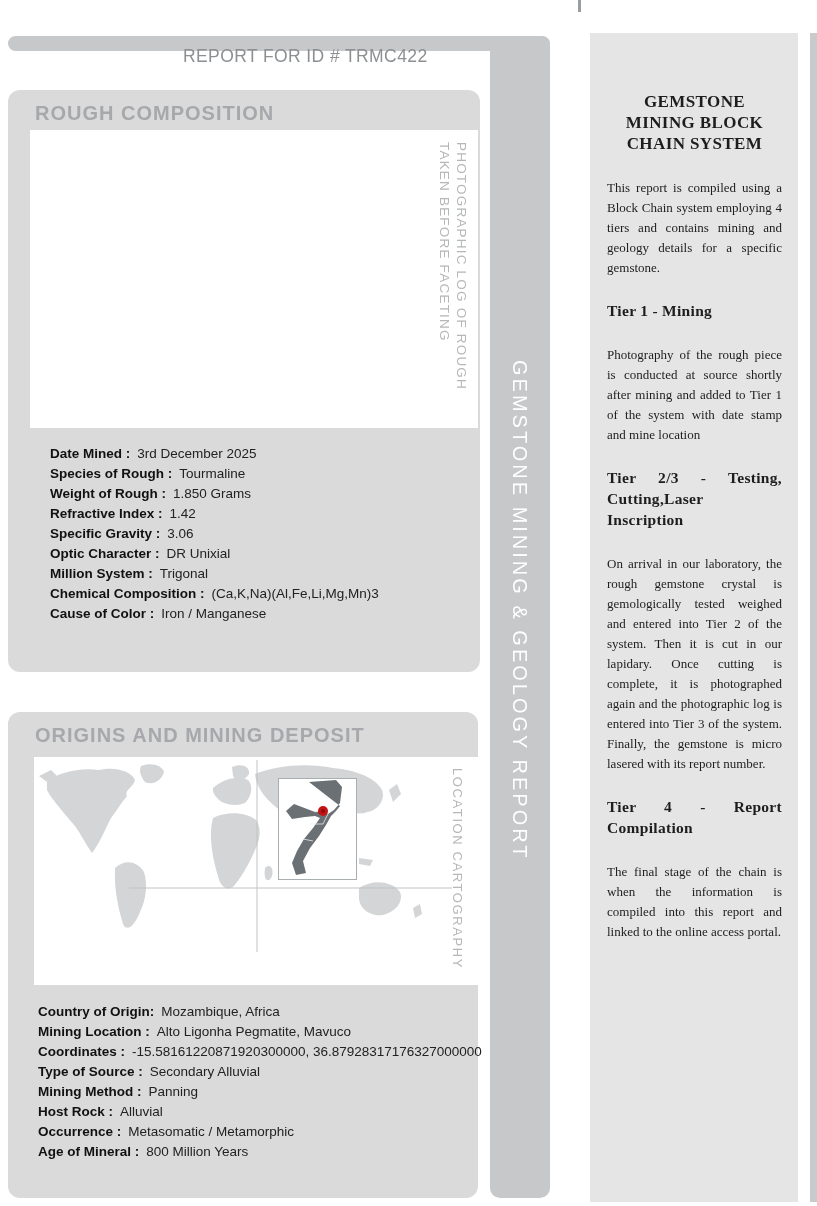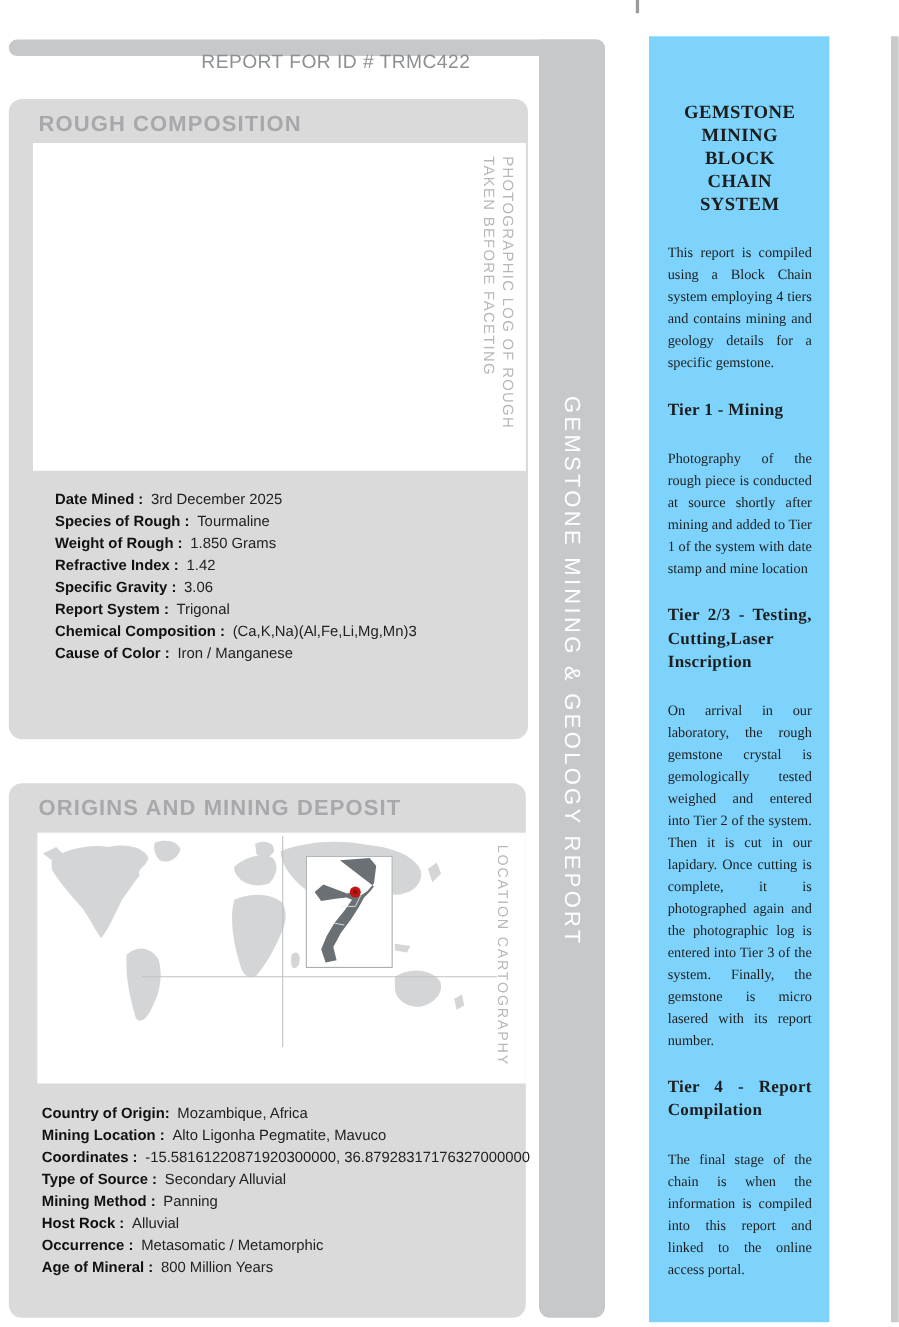--- a/index.html
+++ b/index.html
@@ -39,21 +39,21 @@
   .fvalue { margin-left:7px; }
 
   
   .banner { left:490px; top:36px; width:60px; height:1162px; background:#c6c8ca;
             border-radius:0 10px 10px 10px; }
   .banner-text { writing-mode:vertical-rl; color:#ffffff; font-size:20px;
                  letter-spacing:3px; font-weight:500; padding:324px 0 0 18px;
                  white-space:nowrap; }
 
   
-  .sidebar { left:590px; top:33px; width:164px; height:1169px; background:#7dd3fc;
+  .sidebar { left:590px; top:33px; width:208px; height:1169px; background:#e5e5e5;
              font-family:"Liberation Serif", serif; color:#1d1d1d; }
   .sidebar-inner { padding:58px 16px 0 17px; }
   .sb-title { text-align:center; font-weight:bold; font-size:17px; line-height:21px;
               letter-spacing:0.4px; }
   .sb-para { text-align:justify; font-size:13px; line-height:20px; margin-top:24px; }
   .sb-head { text-align:justify; font-weight:bold; font-size:15.5px; line-height:21px;
              margin-top:22px; letter-spacing:0.3px; }
   .right-sliver { left:810px; top:33px; width:7px; height:1169px; background:#c9cacb; }
 
   
@@ -76,21 +76,22 @@
 <div class="abs photo-box"></div>
 <div class="abs vcaption photo-caption">PHOTOGRAPHIC LOG OF ROUGH
 TAKEN BEFORE FACETING</div>
 
 <div class="abs fields fields-rough">
   <div class="field"><span class="flabel">Date Mined :</span><span class="fvalue">3rd December 2025</span></div>
   <div class="field"><span class="flabel">Species of Rough :</span><span class="fvalue">Tourmaline</span></div>
   <div class="field"><span class="flabel">Weight of Rough :</span><span class="fvalue">1.850 Grams</span></div>
   <div class="field"><span class="flabel">Refractive Index :</span><span class="fvalue">1.42</span></div>
   <div class="field"><span class="flabel">Specific Gravity :</span><span class="fvalue">3.06</span></div>
-  <div class="field"><span class="flabel">Report System :</span><span class="fvalue">Trigonal</span></div>
+  <div class="field"><span class="flabel">Optic Character :</span><span class="fvalue">DR Unixial</span></div>
+  <div class="field"><span class="flabel">Million System :</span><span class="fvalue">Trigonal</span></div>
   <div class="field"><span class="flabel">Chemical Composition :</span><span class="fvalue">(Ca,K,Na)(Al,Fe,Li,Mg,Mn)3</span></div>
   <div class="field"><span class="flabel">Cause of Color :</span><span class="fvalue">Iron / Manganese</span></div>
 </div>
 
 <div class="abs panel panel-origins">
   <div class="panel-head">ORIGINS AND MINING DEPOSIT</div>
 </div>
 
 <div class="abs map-box">
   <svg class="abs map-svg" width="415" height="196" viewBox="0 0 415 196">

